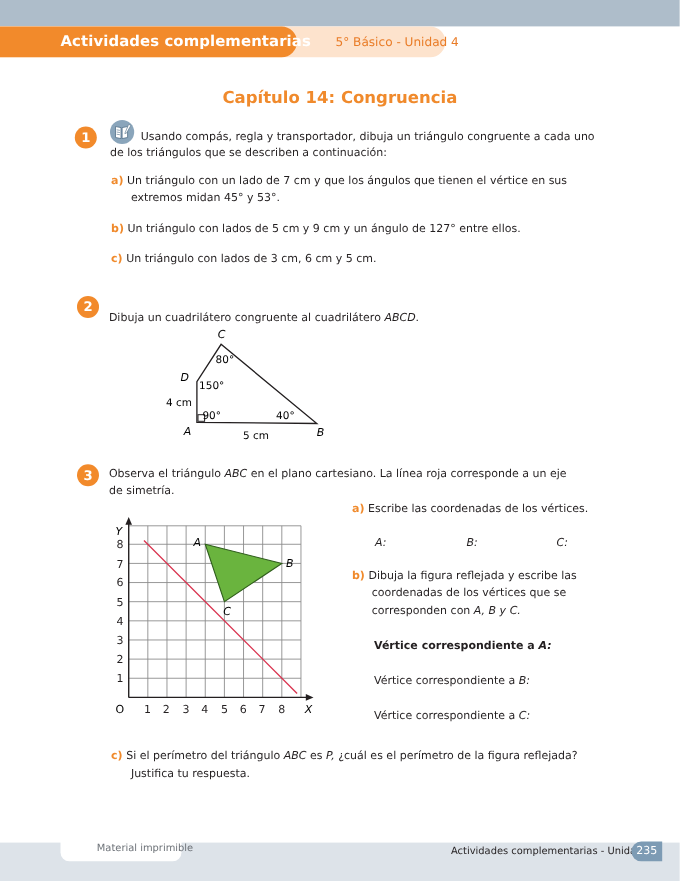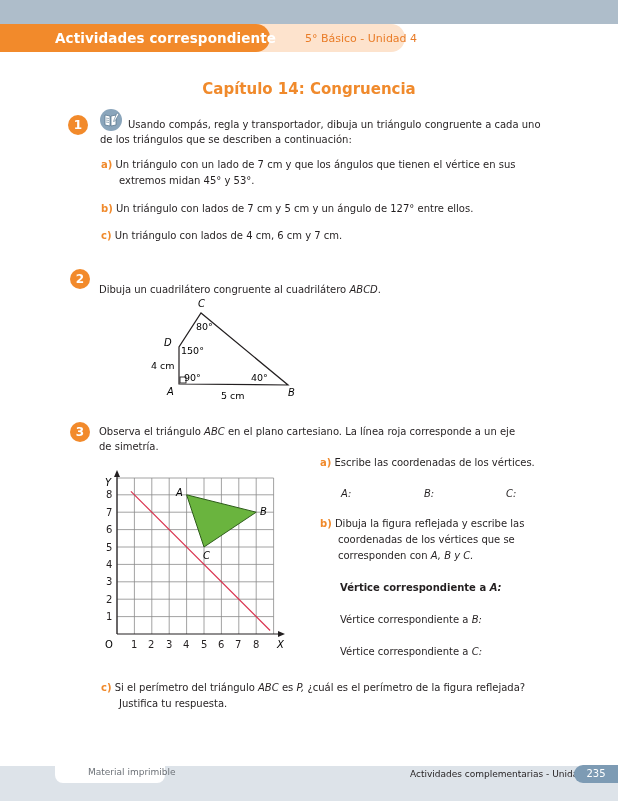--- a/index.html
+++ b/index.html
@@ -18,31 +18,31 @@
   .book-icon { position: absolute; width: 22px; height: 22px; border-radius: 50%; background: #8aa5bb; }
 
   .txt { position: absolute; font-size: 10px; line-height: 15px; color: #231f20; }
   .lbl { color: #f08a2c; font-weight: bold; }
   i, .it { font-style: italic; }
 
   .footer-band { position: absolute; left: 0; top: 766px; width: 618px; height: 35px; background: #dde3e9; }
   .footer-pill { position: absolute; left: 55px; top: 762px; width: 110px; height: 21px; background: #fff; border-radius: 0 0 8px 8px; }
   .footer-left { position: absolute; left: 68px; top: 767px; font-size: 9px; color: #6d7278; padding-left: 20px; }
   .footer-right { position: absolute; left: 410px; top: 769px; font-size: 9px; color: #231f20; }
-  .page-num { position: absolute; left: 574px; top: 765px; width: 44px; height: 18px; background: #7d9bb4; border-radius: 9px 0 0 9px; color: #fff; font-size: 10px; text-align: center; line-height: 18px; }
+  .page-num { position: absolute; left: 574px; top: 765px; width: 28px; height: 18px; background: #7d9bb4; border-radius: 9px 0 0 9px; color: #fff; font-size: 10px; text-align: center; line-height: 18px; }
 
   svg text { font-family: "DejaVu Sans", sans-serif; }
 </style>
 </head>
 <body>
 
 <div class="top-band"></div>
 <div class="header-pill"></div>
 <div class="header-tab"></div>
-<div class="header-title">Actividades correspondiente</div>
+<div class="header-title">Actividades complementarias</div>
 <div class="header-sub">5° Básico - Unidad 4</div>
 
 <div class="chapter-title">Capítulo 14: Congruencia</div>
 
 <div class="num-badge" style="left:68px; top:115px;">1</div>
 <div class="book-icon" style="left:100px; top:109px;">
   <svg width="22" height="22" viewBox="0 0 22 22">
     <path d="M5 6 L10 7 L10 17 L5 16 Z" fill="#fff" stroke="#5b7890" stroke-width="0.8"></path>
     <path d="M11 7 L16 6 L16 16 L11 17 Z" fill="#fff" stroke="#5b7890" stroke-width="0.8"></path>
     <line x1="6" y1="9" x2="9" y2="9.5" stroke="#5b7890" stroke-width="0.6"></line>
@@ -54,25 +54,25 @@
 <div class="txt" style="left:128px; top:117px;">Usando compás, regla y transportador, dibuja un triángulo congruente a cada uno</div>
 <div class="txt" style="left:100px; top:132px;">de los triángulos que se describen a continuación:</div>
 
 <div class="txt" style="left:101px; top:157px;">
   <span class="lbl">a)</span>
   <span>Un triángulo con un lado de 7 cm y que los ángulos que tienen el vértice en sus</span>
 </div>
 <div class="txt" style="left:119px; top:173px;">extremos midan 45° y 53°.</div>
 <div class="txt" style="left:101px; top:201px;">
   <span class="lbl">b)</span>
-  <span>Un triángulo con lados de 7 cm y 5 cm y un ángulo de 127° entre ellos.</span>
+  <span>Un triángulo con lados de 5 cm y 9 cm y un ángulo de 127° entre ellos.</span>
 </div>
 <div class="txt" style="left:101px; top:228px;">
   <span class="lbl">c)</span>
-  <span>Un triángulo con lados de 4 cm, 6 cm y 7 cm.</span>
+  <span>Un triángulo con lados de 3 cm, 6 cm y 5 cm.</span>
 </div>
 
 <div class="num-badge" style="left:70px; top:269px;">2</div>
 <div class="txt" style="left:99px; top:282px;">
   <span>Dibuja un cuadrilátero congruente al cuadrilátero</span>
   <span class="it">ABCD</span>.
 </div>
 
 <svg style="position:absolute; left:140px; top:295px;" width="170" height="110">
   <polygon points="39,89 148,90 61,18 39,52" fill="none" stroke="#231f20" stroke-width="1.2"></polygon>

